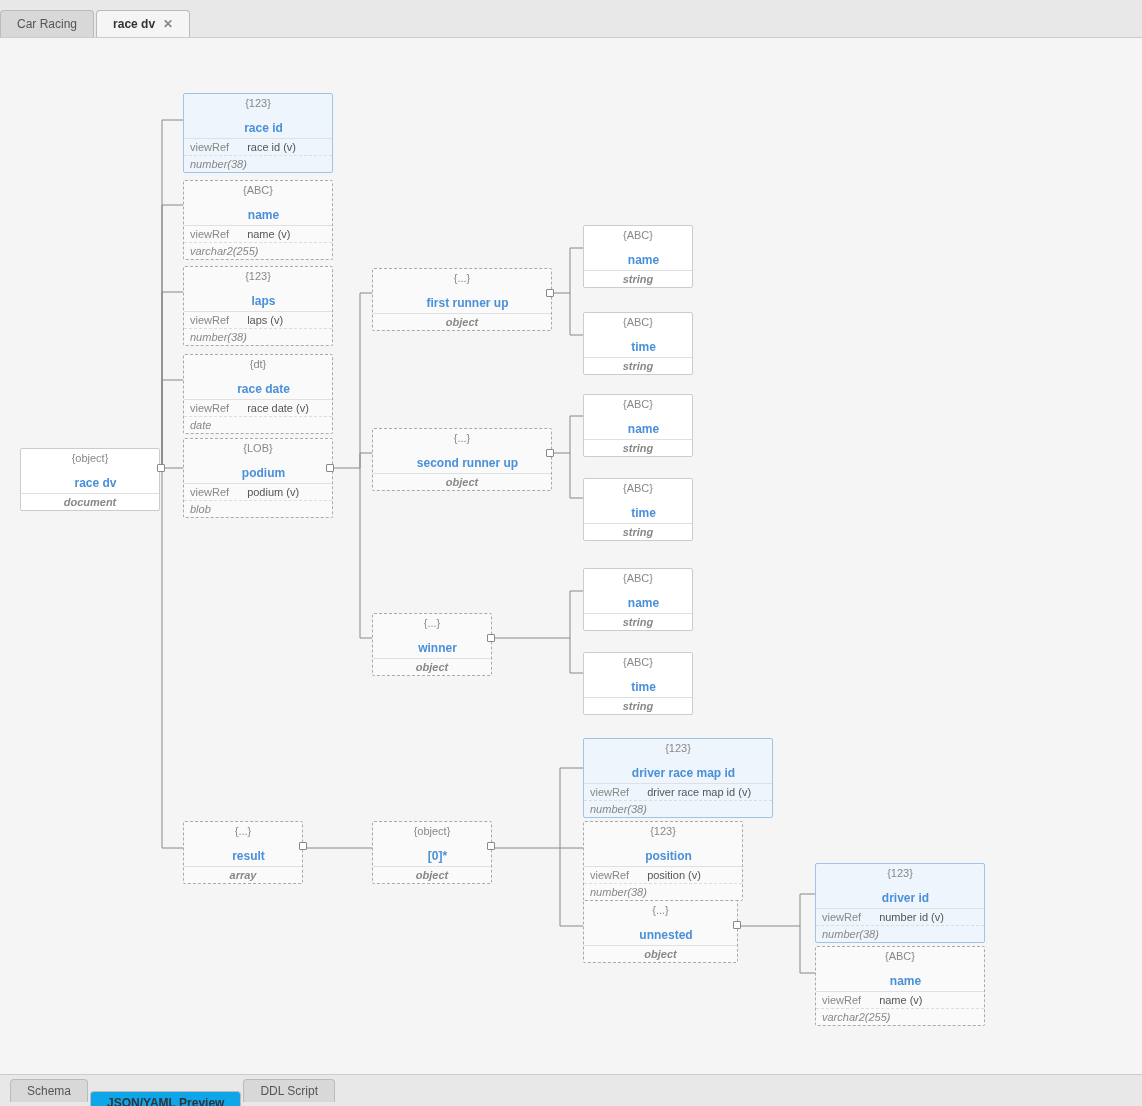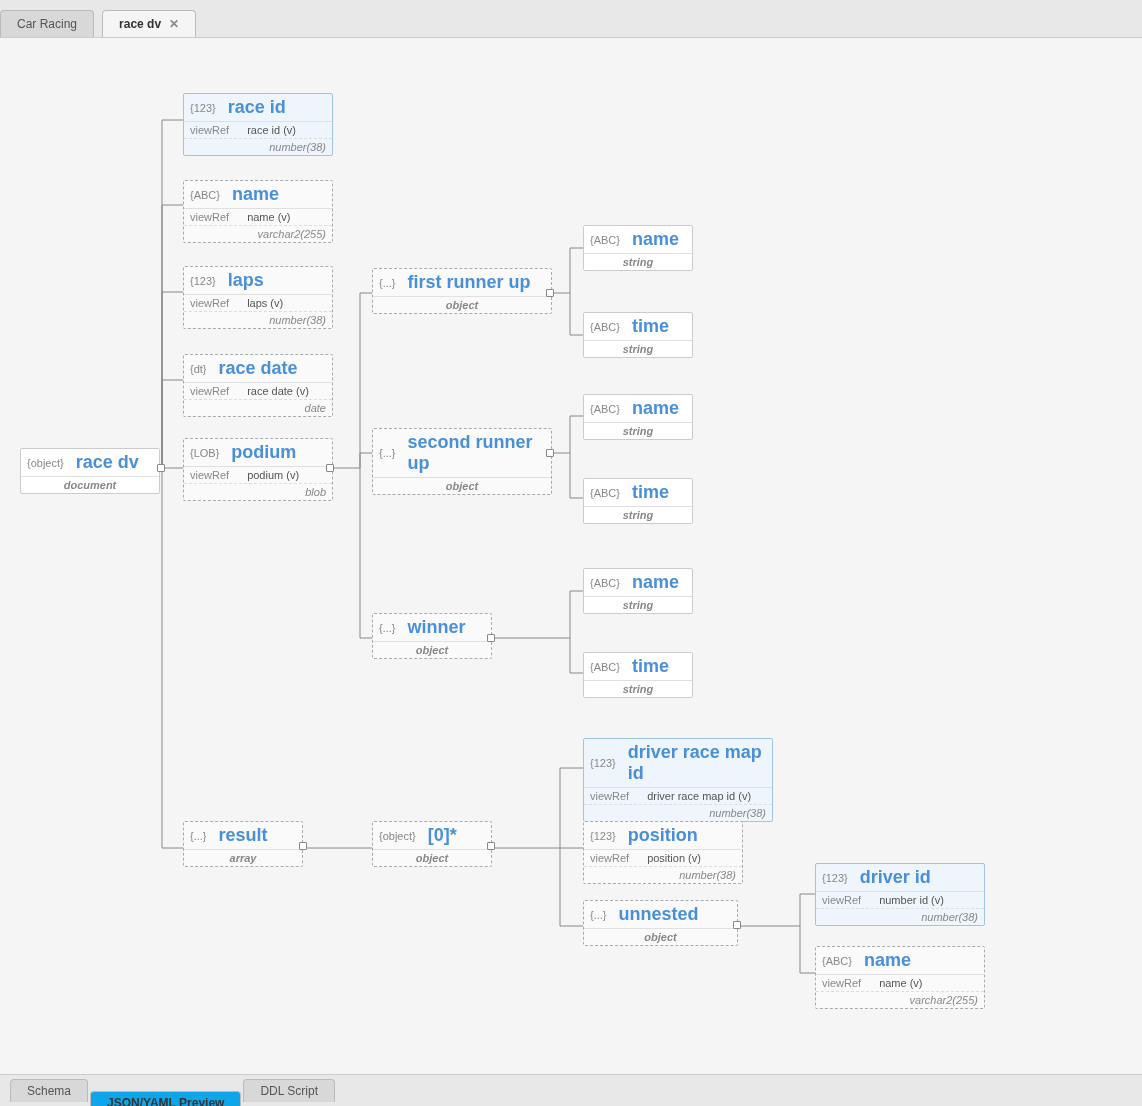--- a/index.html
+++ b/index.html
@@ -2,41 +2,41 @@
 <html><head>
   <meta charset="utf-8">
   <style>
     * { box-sizing: border-box; margin: 0; padding: 0; }
     body { font-family: Arial, sans-serif; background: #f0f0f0; font-size: 12px; color: #333; }
 
     .app-container { width: 1142px; height: 1106px; display: flex; flex-direction: column; background: #f0f0f0; }
 
     
     .tab-bar { display: flex; align-items: flex-end; padding: 6px 0 0 0; background: #e8e8e8; height: 38px; border-bottom: 1px solid #ccc; }
-    .tab { display: flex; align-items: flex-end; padding: 6px 16px; background: #d8d8d8; border: 1px solid #bbb; border-bottom: none; border-radius: 4px 4px 0 0; margin-right: 8px; cursor: pointer; font-size: 12px; color: #555; }
+    .tab { display: flex; align-items: flex-end; padding: 6px 16px; background: #d8d8d8; border: 1px solid #bbb; border-bottom: none; border-radius: 4px 4px 0 0; margin-right: 2px; cursor: pointer; font-size: 12px; color: #555; }
     .tab.active { background: #f5f5f5; color: #333; font-weight: bold; }
     .tab .close-icon { margin-left: 8px; color: #888; cursor: pointer; }
 
     
     .canvas-area { flex: 1; background: #f5f5f5; position: relative; overflow: hidden; }
 
     
     .bottom-tabs { display: flex; align-items: center; background: #e8e8e8; border-top: 1px solid #ccc; height: 32px; padding: 0 10px; }
     .bottom-tab { padding: 4px 16px; background: #d8d8d8; border: 1px solid #bbb; border-bottom: none; border-radius: 4px 4px 0 0; margin-right: 2px; cursor: pointer; font-size: 12px; color: #555; }
     .bottom-tab.active { background: #0ea5e9; font-weight: bold; color: #333; margin-top: 24px; }
 
     
     .node { position: absolute; background: white; border: 1px solid #ccc; border-radius: 2px; }
-    .node-header { display: flex; align-items: center; padding: 3px 6px; gap: 1px; border-bottom: 1px solid #e0e0e0; }
+    .node-header { display: flex; align-items: center; padding: 3px 6px; gap: 12px; border-bottom: 1px solid #e0e0e0; flex-direction: column; }
     .node-type { color: #888; font-size: 11px; }
-    .node-name { color: #4a90d9; font-weight: bold; font-size: 18px; margin-left: 11px; }
+    .node-name { color: #4a90d9; font-weight: bold; font-size: 12px; margin-left: 11px; }
     .node-row { display: flex; align-items: center; padding: 2px 6px; gap: 18px; font-size: 11px; }
     .node-row-label { color: #888; font-size: 11px; }
     .node-row-value { color: #555; font-size: 11px; }
-    .node-subtype { text-align: right; padding: 2px 6px; font-style: italic; color: #888; font-size: 11px; border-top: 1px dashed #ddd; }
+    .node-subtype { text-align: left; padding: 2px 6px; font-style: italic; color: #888; font-size: 11px; border-top: 1px dashed #ddd; }
     .node.dashed { border: 1px dashed #aaa; background: #fafafa; }
     .node.highlighted { border: 1px solid #a0c4e8; background: #eef5fc; }
     .node-subtype-plain { text-align: center; padding: 2px 6px; font-style: italic; color: #888; font-size: 11px; font-weight: bold; }
 
     
     .connector { width: 8px; height: 8px; background: white; border: 1px solid #888; position: absolute; border-radius: 1px; }
 
     
     .lines-svg { position: absolute; top: 0; left: 0; width: 100%; height: 100%; pointer-events: none; }
   </style>

